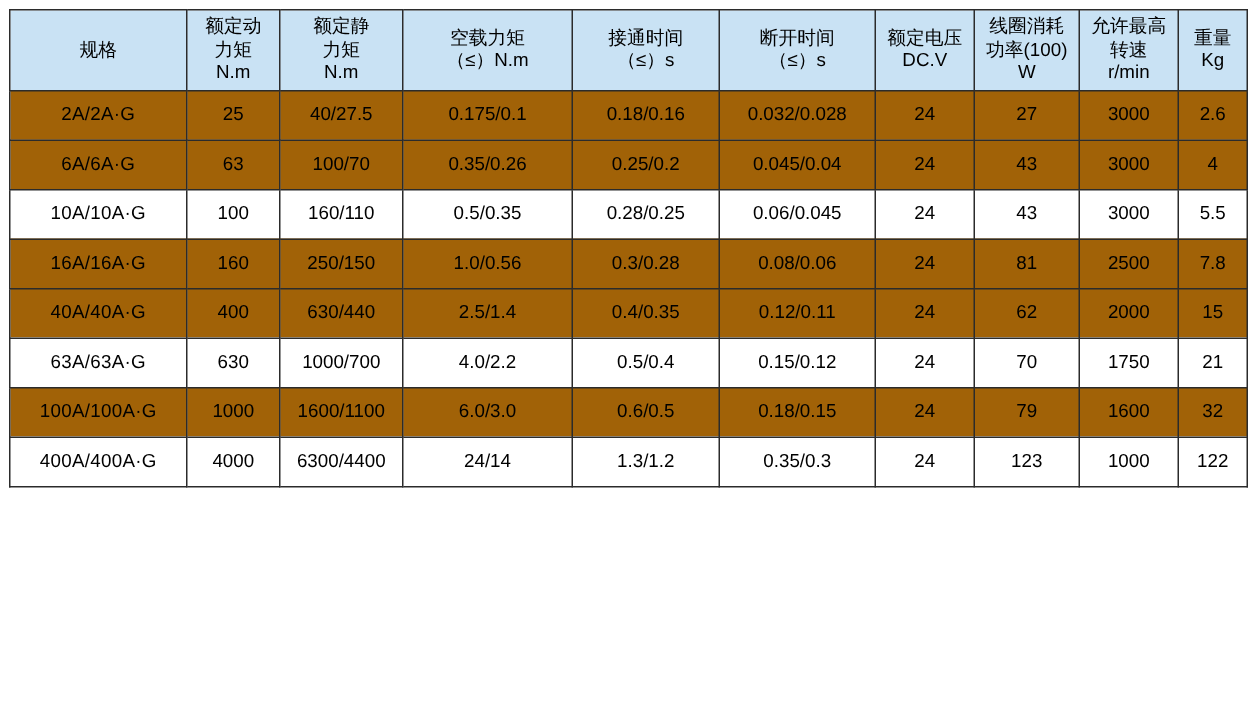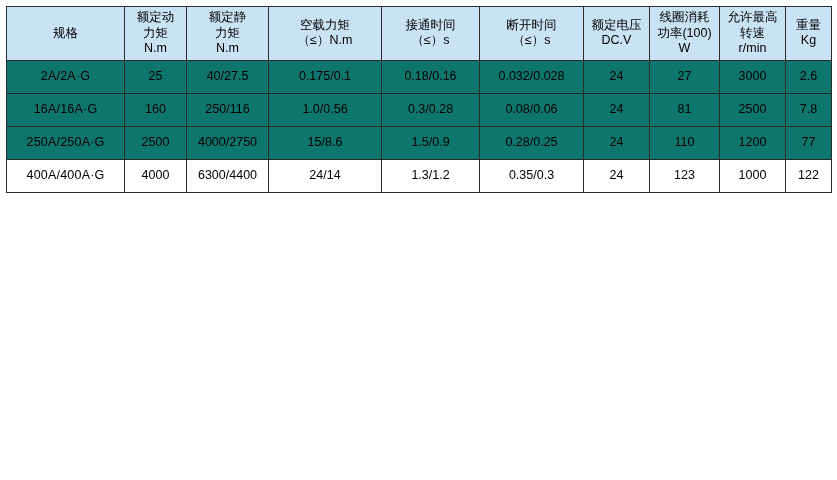--- a/index.html
+++ b/index.html
@@ -40,21 +40,21 @@
     height: 46px;
     font-weight: normal;
     font-size: 12.5px;
     padding: 3px 2px;
     white-space: normal;
   }
   table.spec tbody tr.odd td {
     background: #ffffff;
   }
   table.spec tbody tr.even td {
-    background: #0f766e;
+    background: #a16207;
   }
   table.spec tbody td {
     height: 28px;
   }
   td.model {
     letter-spacing: 0.2px;
   }
   .hdr-line { display: block; }
 </style>
 </head>
@@ -129,42 +129,90 @@
           <td>40/27.5</td>
           <td>0.175/0.1</td>
           <td>0.18/0.16</td>
           <td>0.032/0.028</td>
           <td>24</td>
           <td>27</td>
           <td>3000</td>
           <td>2.6</td>
         </tr>
         <tr class="even">
+          <td class="model">6A/6A·G</td>
+          <td>63</td>
+          <td>100/70</td>
+          <td>0.35/0.26</td>
+          <td>0.25/0.2</td>
+          <td>0.045/0.04</td>
+          <td>24</td>
+          <td>43</td>
+          <td>3000</td>
+          <td>4</td>
+        </tr>
+        <tr class="odd">
+          <td class="model">10A/10A·G</td>
+          <td>100</td>
+          <td>160/110</td>
+          <td>0.5/0.35</td>
+          <td>0.28/0.25</td>
+          <td>0.06/0.045</td>
+          <td>24</td>
+          <td>43</td>
+          <td>3000</td>
+          <td>5.5</td>
+        </tr>
+        <tr class="even">
           <td class="model">16A/16A·G</td>
           <td>160</td>
-          <td>250/116</td>
+          <td>250/150</td>
           <td>1.0/0.56</td>
           <td>0.3/0.28</td>
           <td>0.08/0.06</td>
           <td>24</td>
           <td>81</td>
           <td>2500</td>
           <td>7.8</td>
         </tr>
         <tr class="even">
-          <td class="model">250A/250A·G</td>
-          <td>2500</td>
-          <td>4000/2750</td>
-          <td>15/8.6</td>
-          <td>1.5/0.9</td>
-          <td>0.28/0.25</td>
-          <td>24</td>
-          <td>110</td>
-          <td>1200</td>
-          <td>77</td>
+          <td class="model">40A/40A·G</td>
+          <td>400</td>
+          <td>630/440</td>
+          <td>2.5/1.4</td>
+          <td>0.4/0.35</td>
+          <td>0.12/0.11</td>
+          <td>24</td>
+          <td>62</td>
+          <td>2000</td>
+          <td>15</td>
+        </tr>
+        <tr class="odd">
+          <td class="model">63A/63A·G</td>
+          <td>630</td>
+          <td>1000/700</td>
+          <td>4.0/2.2</td>
+          <td>0.5/0.4</td>
+          <td>0.15/0.12</td>
+          <td>24</td>
+          <td>70</td>
+          <td>1750</td>
+          <td>21</td>
+        </tr>
+        <tr class="even">
+          <td class="model">100A/100A·G</td>
+          <td>1000</td>
+          <td>1600/1100</td>
+          <td>6.0/3.0</td>
+          <td>0.6/0.5</td>
+          <td>0.18/0.15</td>
+          <td>24</td>
+          <td>79</td>
+          <td>1600</td>
+          <td>32</td>
         </tr>
         <tr class="odd">
           <td class="model">400A/400A·G</td>
           <td>4000</td>
           <td>6300/4400</td>
           <td>24/14</td>
           <td>1.3/1.2</td>
           <td>0.35/0.3</td>
           <td>24</td>
           <td>123</td>

